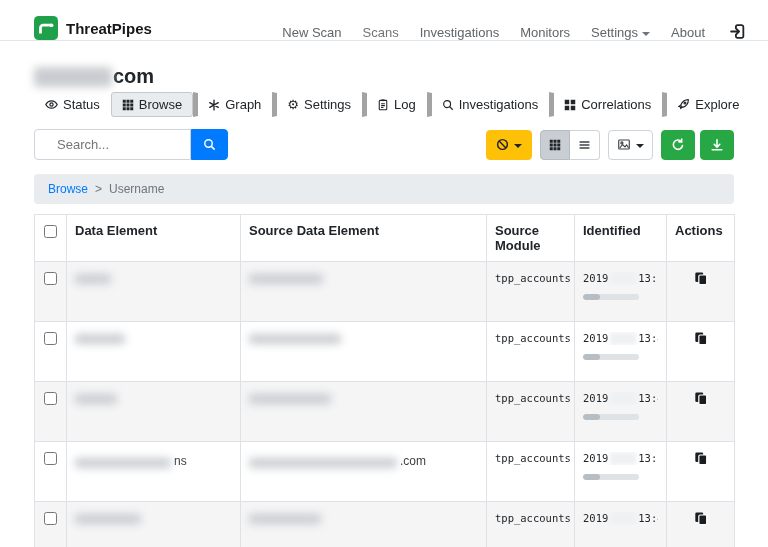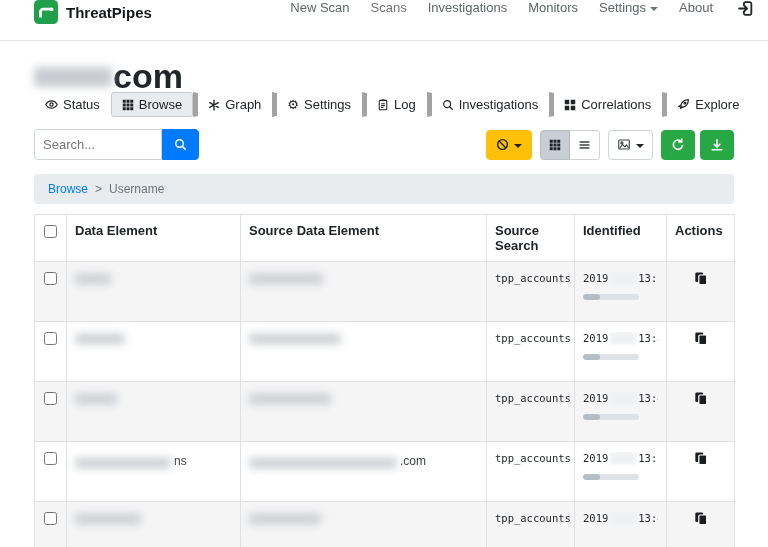--- a/index.html
+++ b/index.html
@@ -1,49 +1,49 @@
 <!DOCTYPE html>
 <html><head>
 <meta charset="utf-8">
 <style>
   *{box-sizing:border-box;margin:0;padding:0}
   html,body{width:768px;height:547px;overflow:hidden;background:#fff;
     font-family:"Liberation Sans",sans-serif;color:#212529;font-size:13px}
   svg{display:block}
 
   
-  .navbar{height:41px;border-bottom:1px solid #e4e7ea;display:flex;align-items:flex-start;
-    padding:0 14px 0 34px;background:#fff}
+  .navbar{height:41px;border-bottom:1px solid #e4e7ea;display:flex;align-items:flex-end;
+    padding:0 22px 0 34px;background:#fff}
   .brand{display:flex;align-items:center;gap:8px;font-weight:700;font-size:15px;color:#16181b;cursor:pointer}
   .nav-links{margin-left:auto;display:flex;align-items:center;gap:21px}
   .nav-link{color:#5f6569;text-decoration:none;display:flex;align-items:center;gap:4px;cursor:pointer}
   .nav-link.active{color:#737373;font-weight:400}
   .caret{width:0;height:0;border-left:4px solid transparent;border-right:4px solid transparent;
     border-top:4px solid #6c757d;display:inline-block;margin-top:2px}
   .exit-btn{margin-left:24px;color:#212529;background:none;border:none;cursor:pointer}
 
   
   .container{padding:0 34px}
-  .page-title{margin-top:20px;font-size:34px;font-weight:700;display:flex;align-items:center;height:31px}
+  .page-title{margin-top:20px;font-size:20px;font-weight:700;display:flex;align-items:center;height:31px}
   .blur{background:#c9ccd0;border-radius:3px;filter:blur(4px)}
   .title-blur{width:78px;height:20px;margin-right:1px}
 
   
   .tabs{display:flex;align-items:center;width:max-content}
   .tab{display:flex;align-items:center;gap:5px;padding:4px 10px;border:1px solid transparent;
     background:#fff;color:#212529;font-size:13px;cursor:pointer;white-space:nowrap}
   .tab + .tab{border-left:5px solid #a3a3a3}
   .tab.active{background:#e9ecef;border:1px solid #c3c9cf;border-radius:3px}
   .tab .uni{font-family:"DejaVu Sans",sans-serif;font-size:13px;line-height:1}
 
   
   .toolbar{display:flex;align-items:center;margin-top:12px}
   .search{display:flex}
-  .search input{width:128px;height:31px;border:1px solid #ced4da;border-radius:4px 0 0 4px;
-    padding:0 8px;font-size:13px;color:#0f172a;outline:none}
+  .search input{width:157px;height:31px;border:1px solid #ced4da;border-radius:4px 0 0 4px;
+    padding:0 22px;font-size:13px;color:#0f172a;outline:none}
   .search-btn{width:37px;height:31px;background:#007bff;border:1px solid #007bff;
     border-radius:0 4px 4px 0;color:#fff;cursor:pointer;display:flex;align-items:center;justify-content:center}
   .toolbar-right{margin-left:auto;display:flex;align-items:center;gap:8px}
   .btn{height:30px;display:inline-flex;align-items:center;justify-content:center;
     border-radius:4px;border:1px solid transparent;background:#fff;cursor:pointer;font-size:13px}
   .btn-warning{background:#ffc107;border-color:#ffc107;color:#212529;padding:0 9px;gap:5px}
   .btn-group{display:inline-flex}
   .btn-outline{border:1px solid #ced4da;color:#3e444a;padding:0 8px;background:#fff}
   .btn-group .btn-outline:first-child{border-radius:4px 0 0 4px}
   .btn-group .btn-outline:last-child{border-radius:0 4px 4px 0;border-left:0}
@@ -300,21 +300,21 @@
         <col style="width:246px">
       <col style="width:88px">
         <col style="width:92px">
         <col style="width:68px">
     </colgroup>
     <thead>
       <tr>
         <th class="cell-check"><input type="checkbox" style=""></th>
         <th>Data Element</th>
         <th>Source Data Element</th>
-        <th>Source Search</th>
+        <th>Source Module</th>
         <th>Identified</th>
         <th>Actions</th>
       </tr>
     </thead>
     <tbody>
   <tr>
     <td class="cell-check"><input type="checkbox" style=""></td>
     <td>
       <div class="cell-flex">
         <span class="blur cell-blur data-blur"></span>

